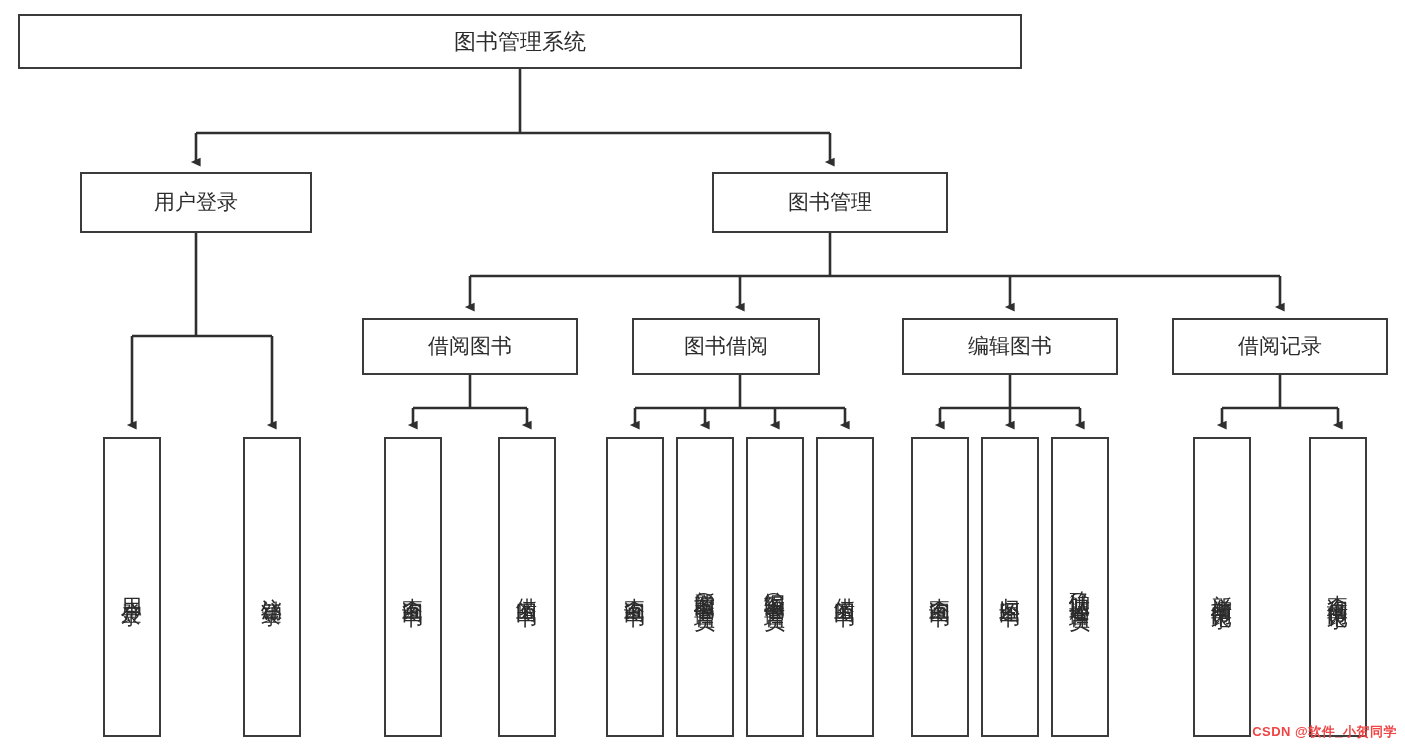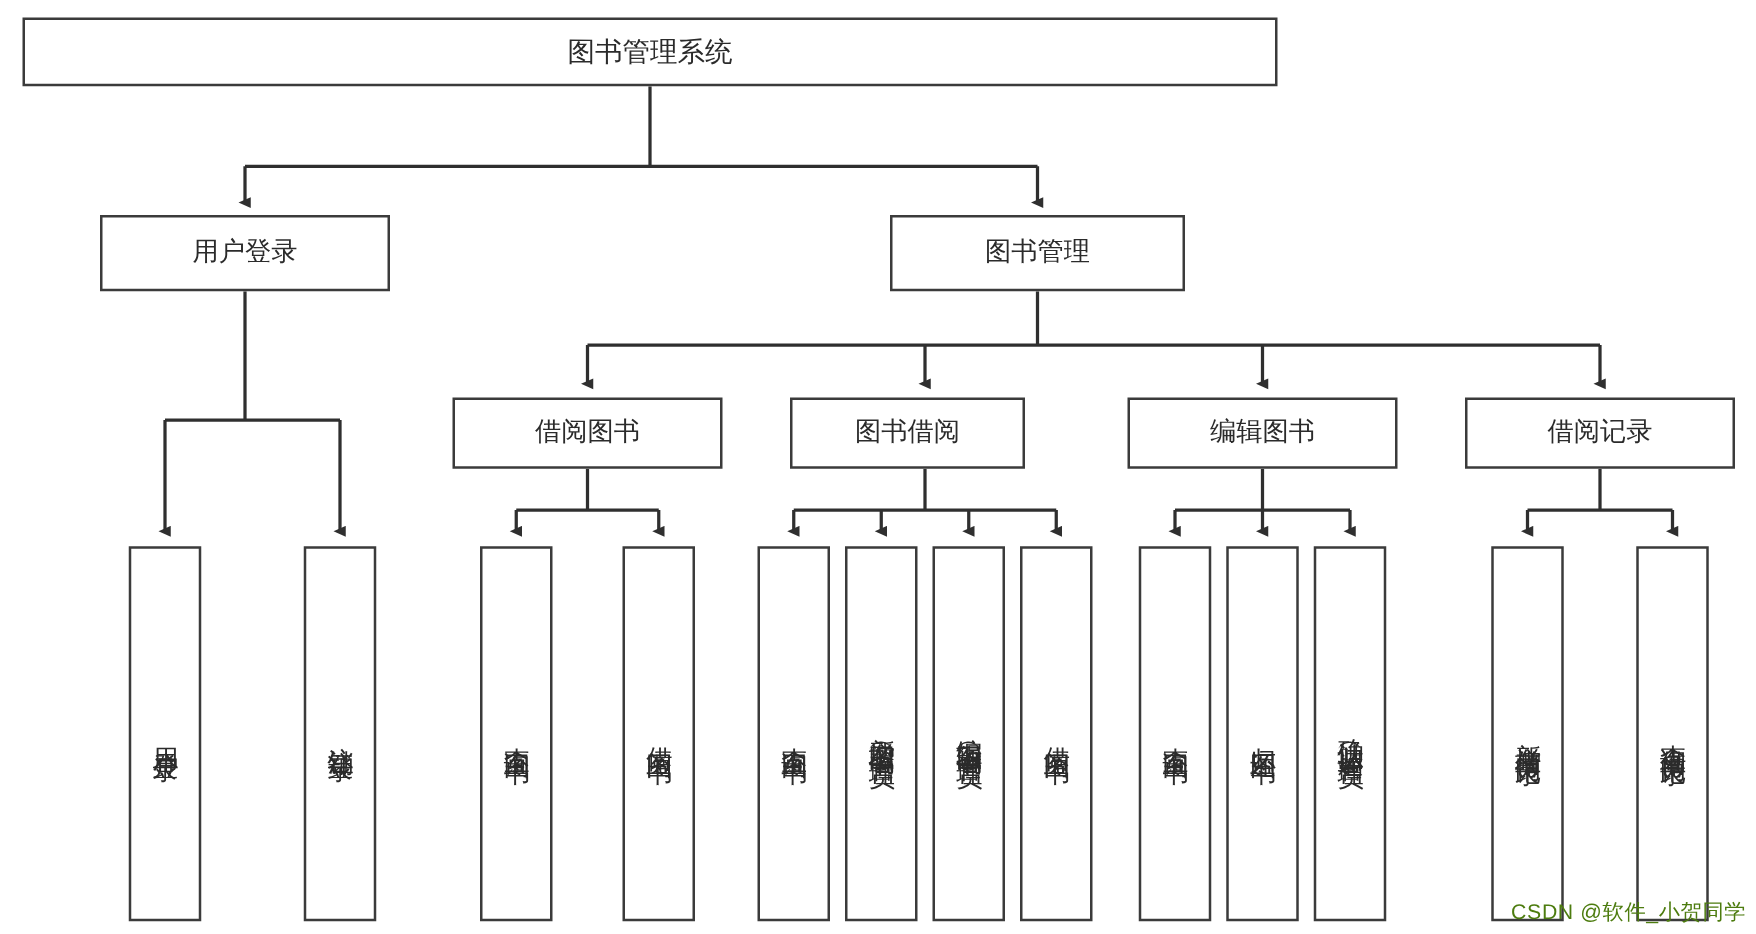--- a/index.html
+++ b/index.html
@@ -61,25 +61,26 @@
     text-orientation: upright;
     font-size: 21px;
     letter-spacing: 3px;
     line-height: 1;
     white-space: nowrap;
   }
   .watermark {
     position: absolute;
     right: 8px;
     bottom: 6px;
-    font-size: 17px;
-    color: #4d7c0f;
+    font-size: 13px;
+    color: #ef4444;
     letter-spacing: 0.5px;
     user-select: none;
     white-space: nowrap;
+    font-weight: bold;
   }
 </style>
 </head>
 <body>
 
 <div id="canvas">
 
   <svg class="wires" viewBox="0 0 1405 747">
     <defs>
       <marker id="arrow" markerWidth="11" markerHeight="11" refX="4.6" refY="5" orient="auto" markerUnits="userSpaceOnUse">

